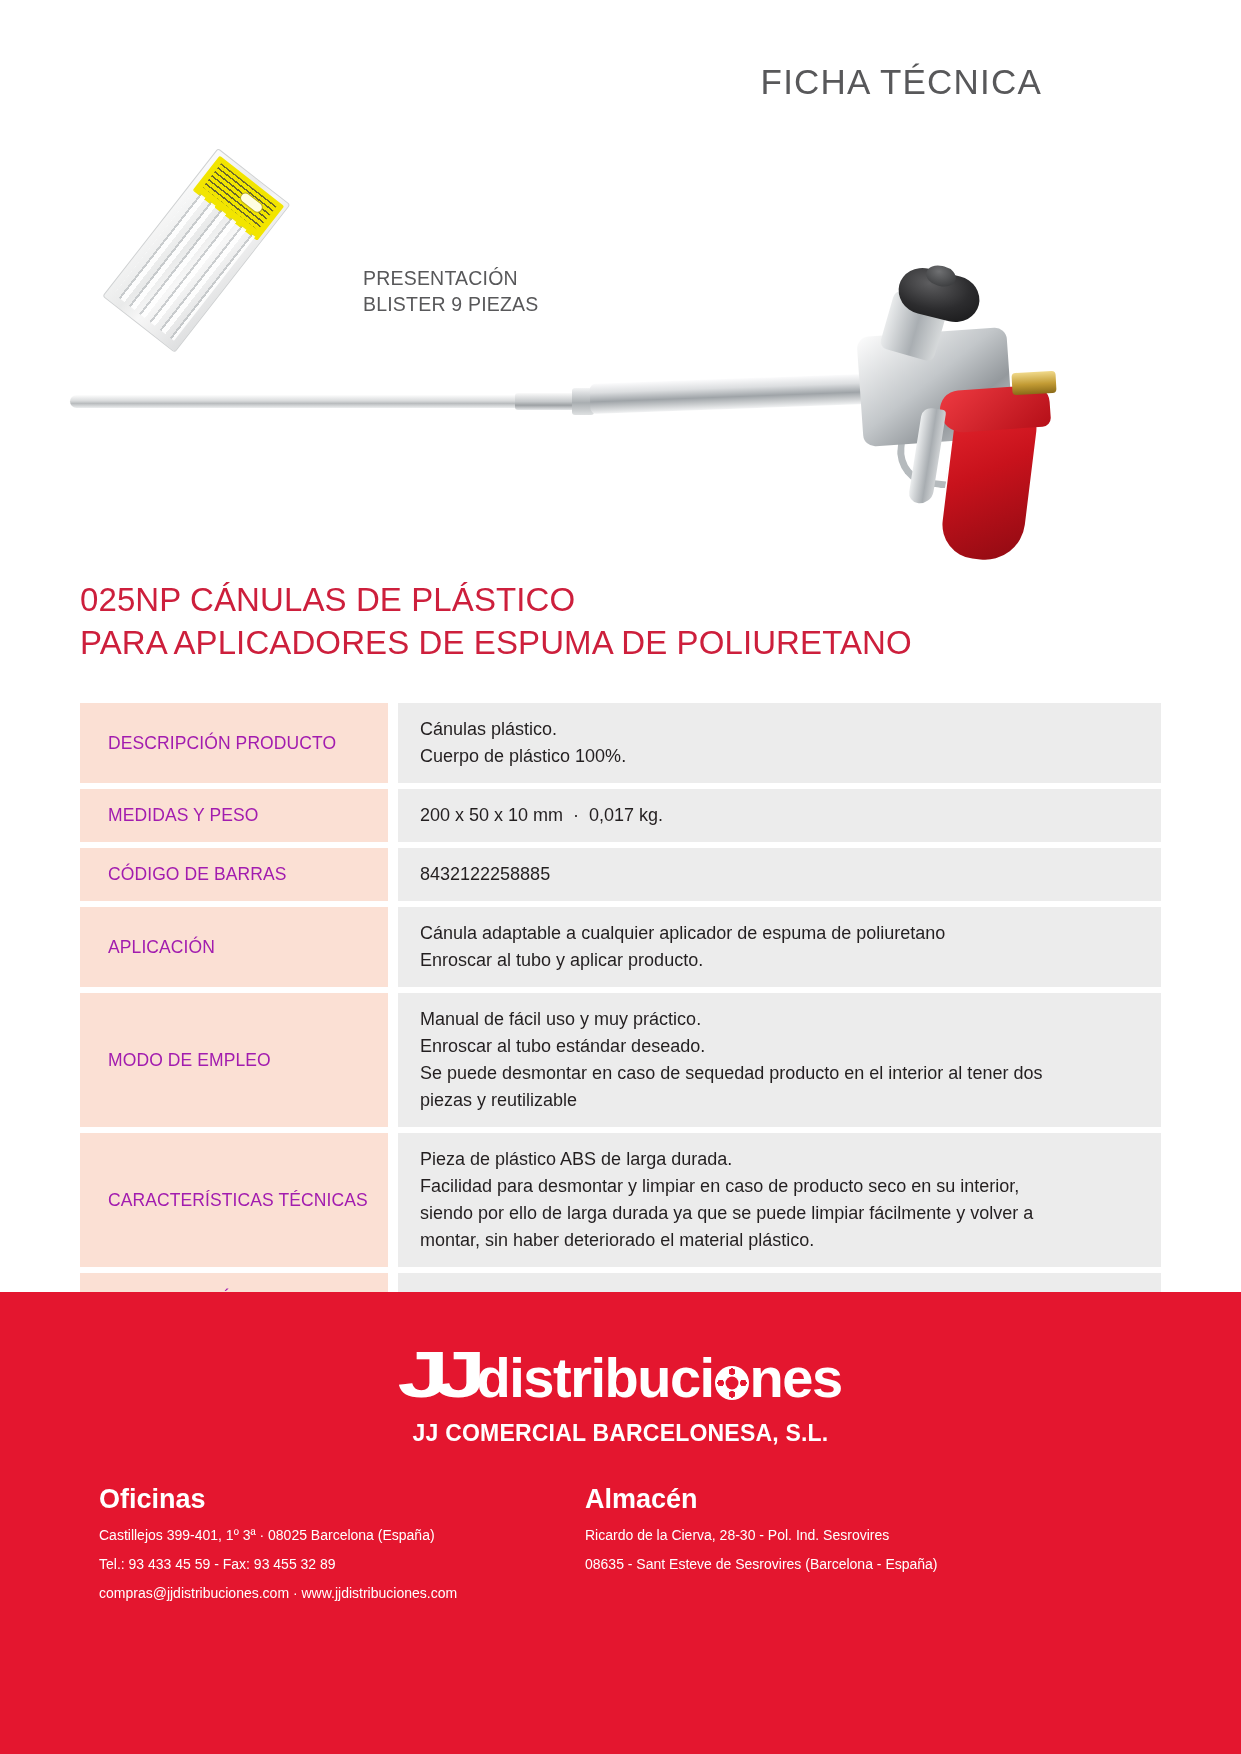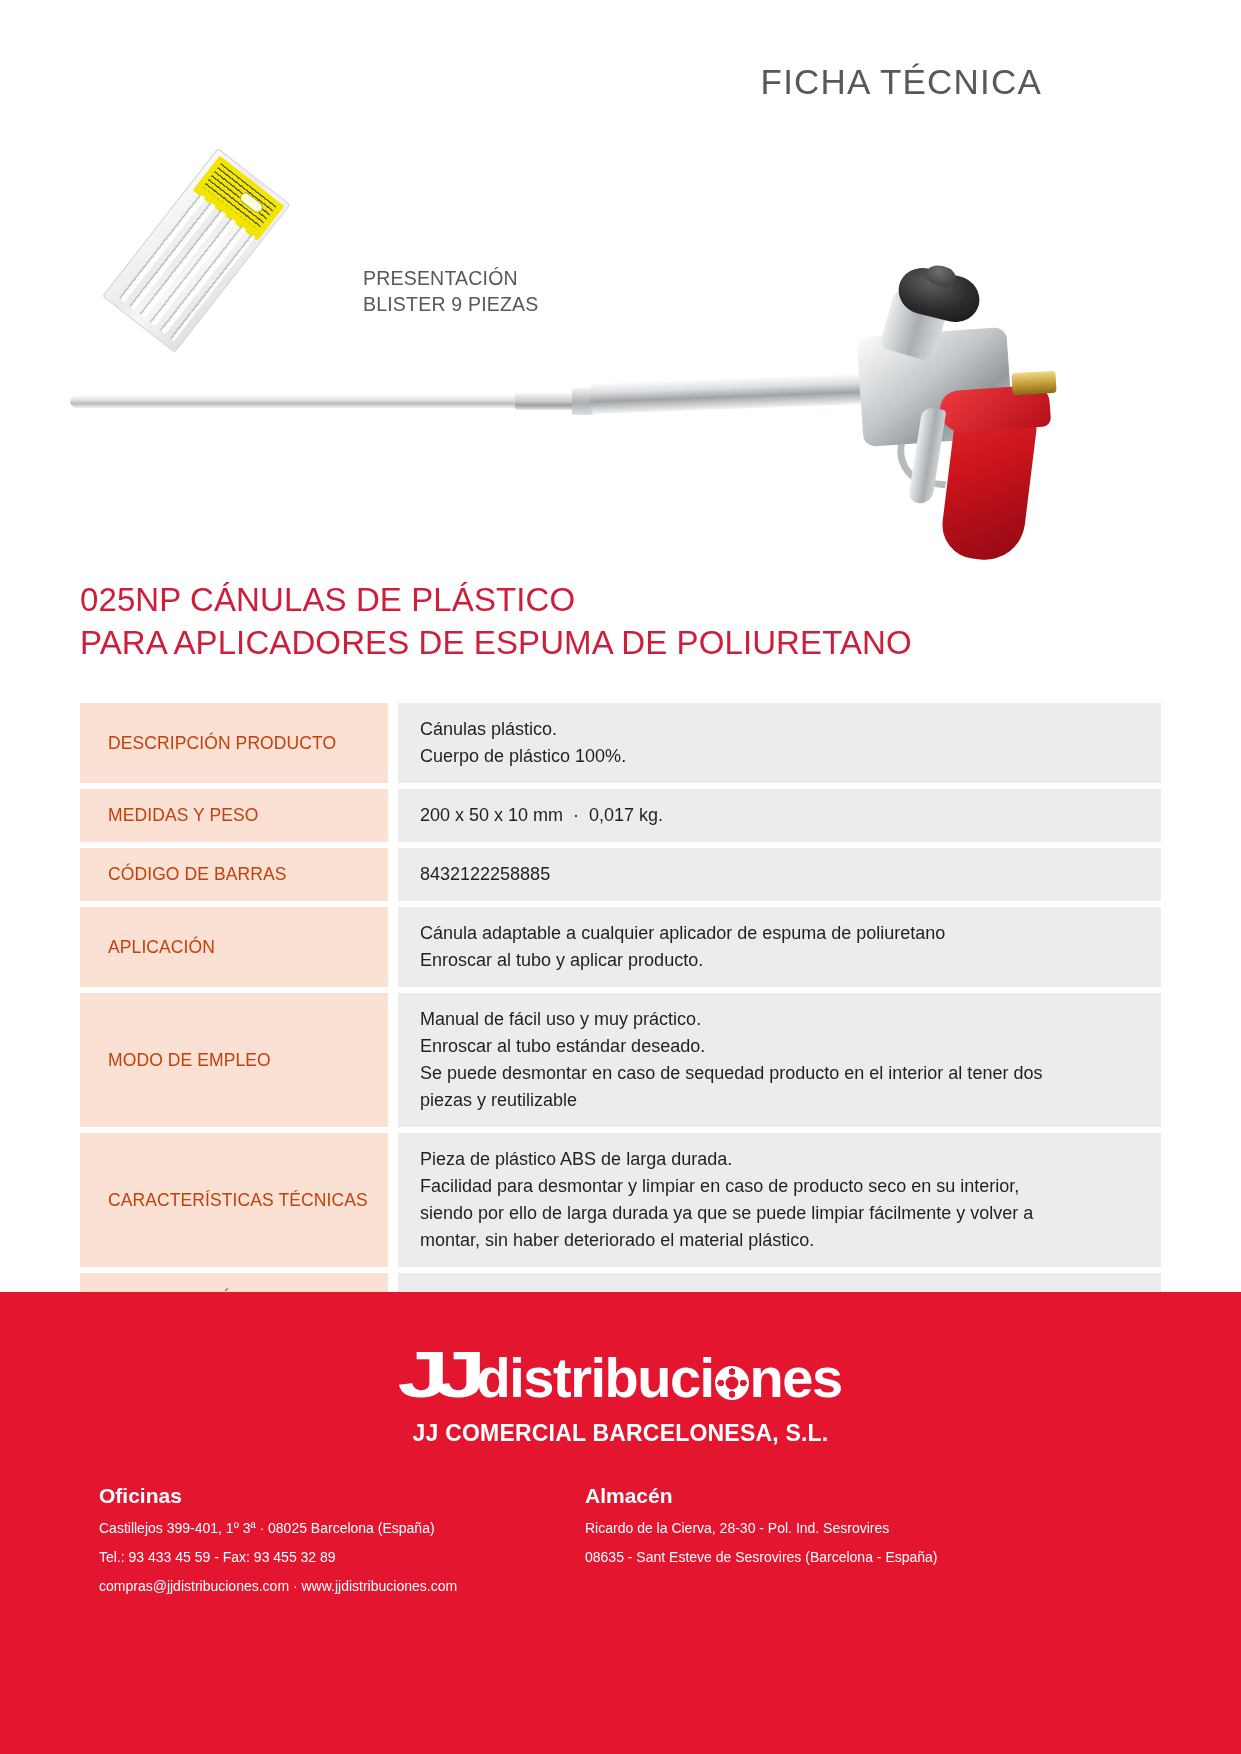--- a/index.html
+++ b/index.html
@@ -147,21 +147,21 @@
 
   
   .spec-table {
     position: absolute; left: 80px; top: 697px; width: 1081px;
     border-collapse: separate; border-spacing: 0 6px;
   }
   .spec-table td { vertical-align: middle; }
   .spec-label {
     width: 308px; background: #fbe0d4;
     padding: 14px 0 14px 28px;
-    font-size: 17.5px; color: #c2410c; letter-spacing: .1px;
+    font-size: 17.5px; color: #a21caf; letter-spacing: .1px;
   }
   .spec-gap { width: 10px; background: #fff; padding: 0; }
   .spec-value {
     background: #ececec; padding: 13px 12px 13px 22px;
     font-size: 18px; color: #231f20; line-height: 27px;
   }
   .spec-value div { white-space: pre; }
 
   
   .signature {
@@ -233,21 +233,21 @@
     border-radius:50%;
   }
   .logo-company {
     position: absolute; top: 128px; left: 0; width: 1241px; text-align: center;
     font-size: 23px; font-weight: 700; color: #fff; letter-spacing: .2px;
   }
   .foot-cols { position: absolute; top: 192px; left: 0; width: 1241px; }
   .foot-col { position: absolute; color: #fff; }
   .foot-col.left { left: 99px; }
   .foot-col.right { left: 585px; }
-  .foot-title { font-size: 21px; font-weight: 700; margin-bottom: 6px; }
+  .foot-title { font-size: 27px; font-weight: 700; margin-bottom: 6px; }
   .foot-line { font-size: 14px; line-height: 29px; }
 </style>
 </head>
 <body>
 
 <div class="page">
 
   <div class="doc-header">FICHA TÉCNICA</div>
 
   <div class="hero">

